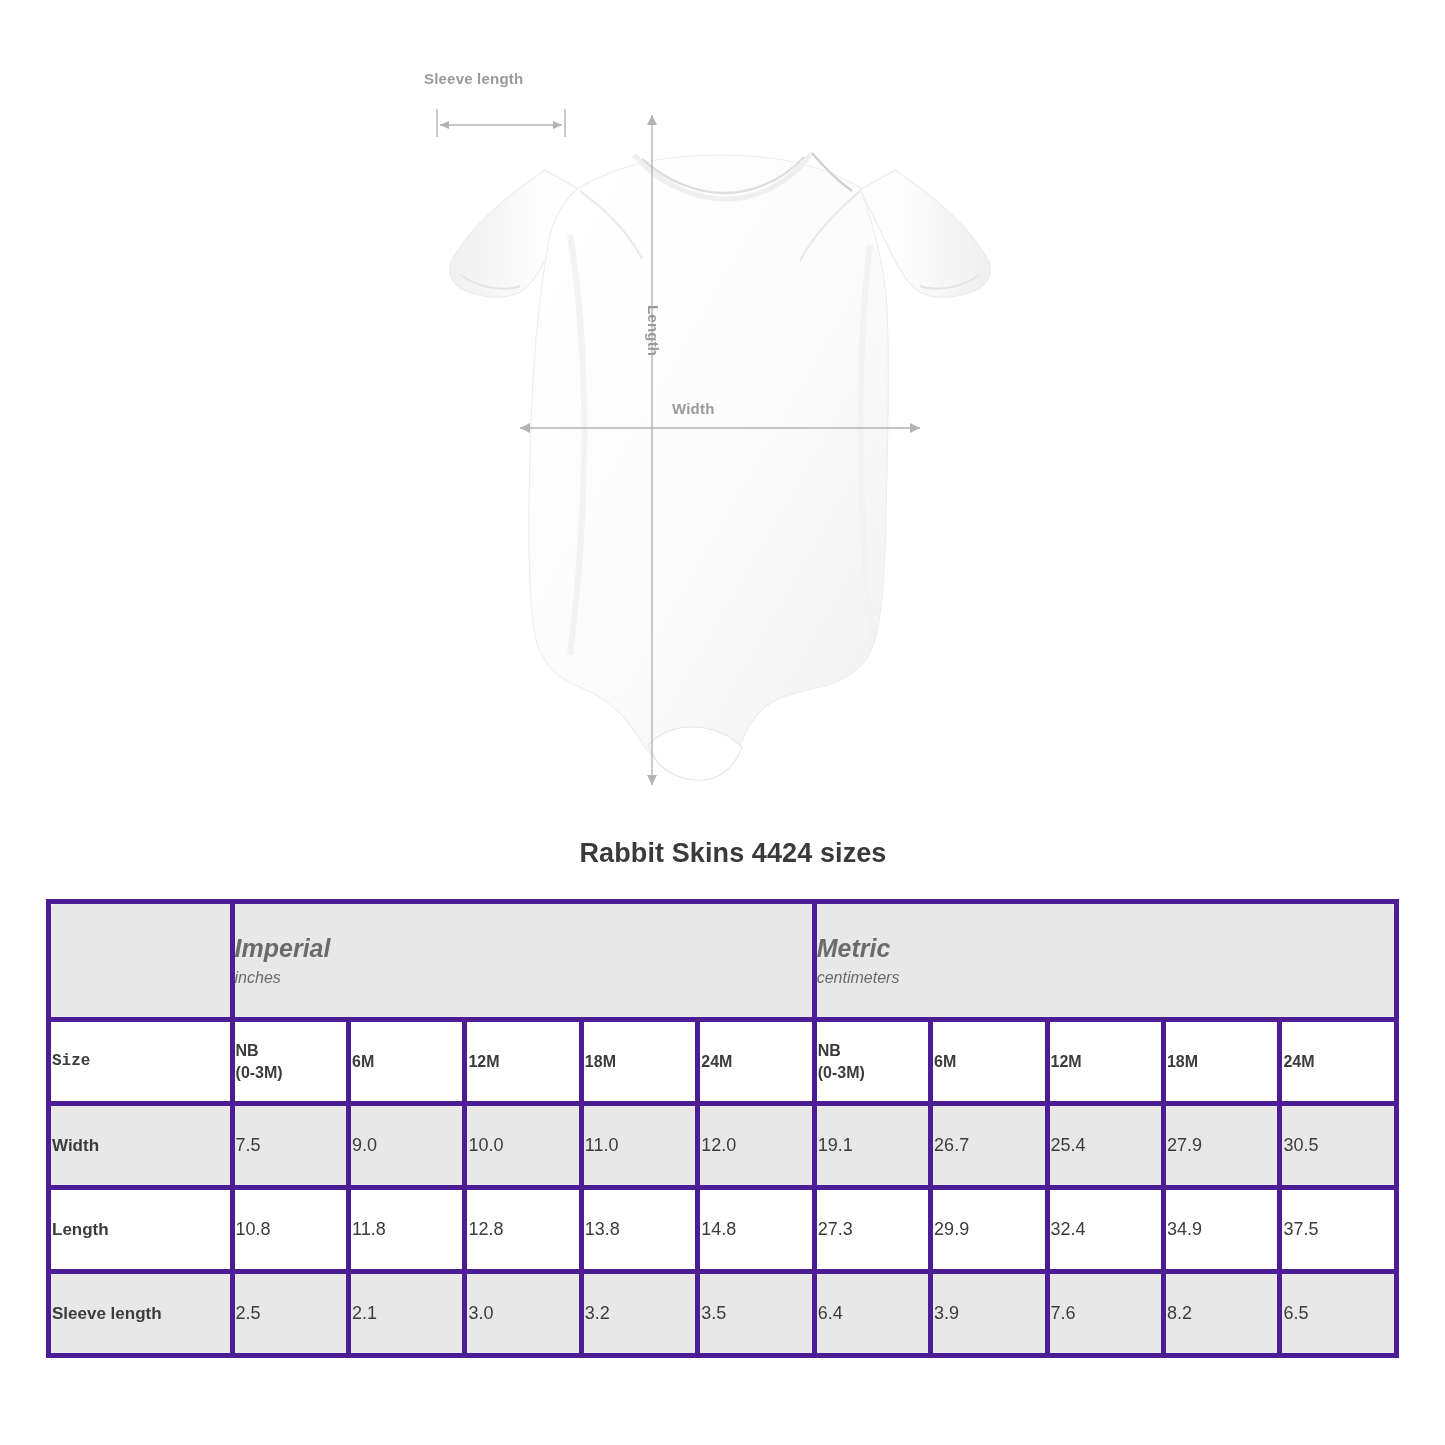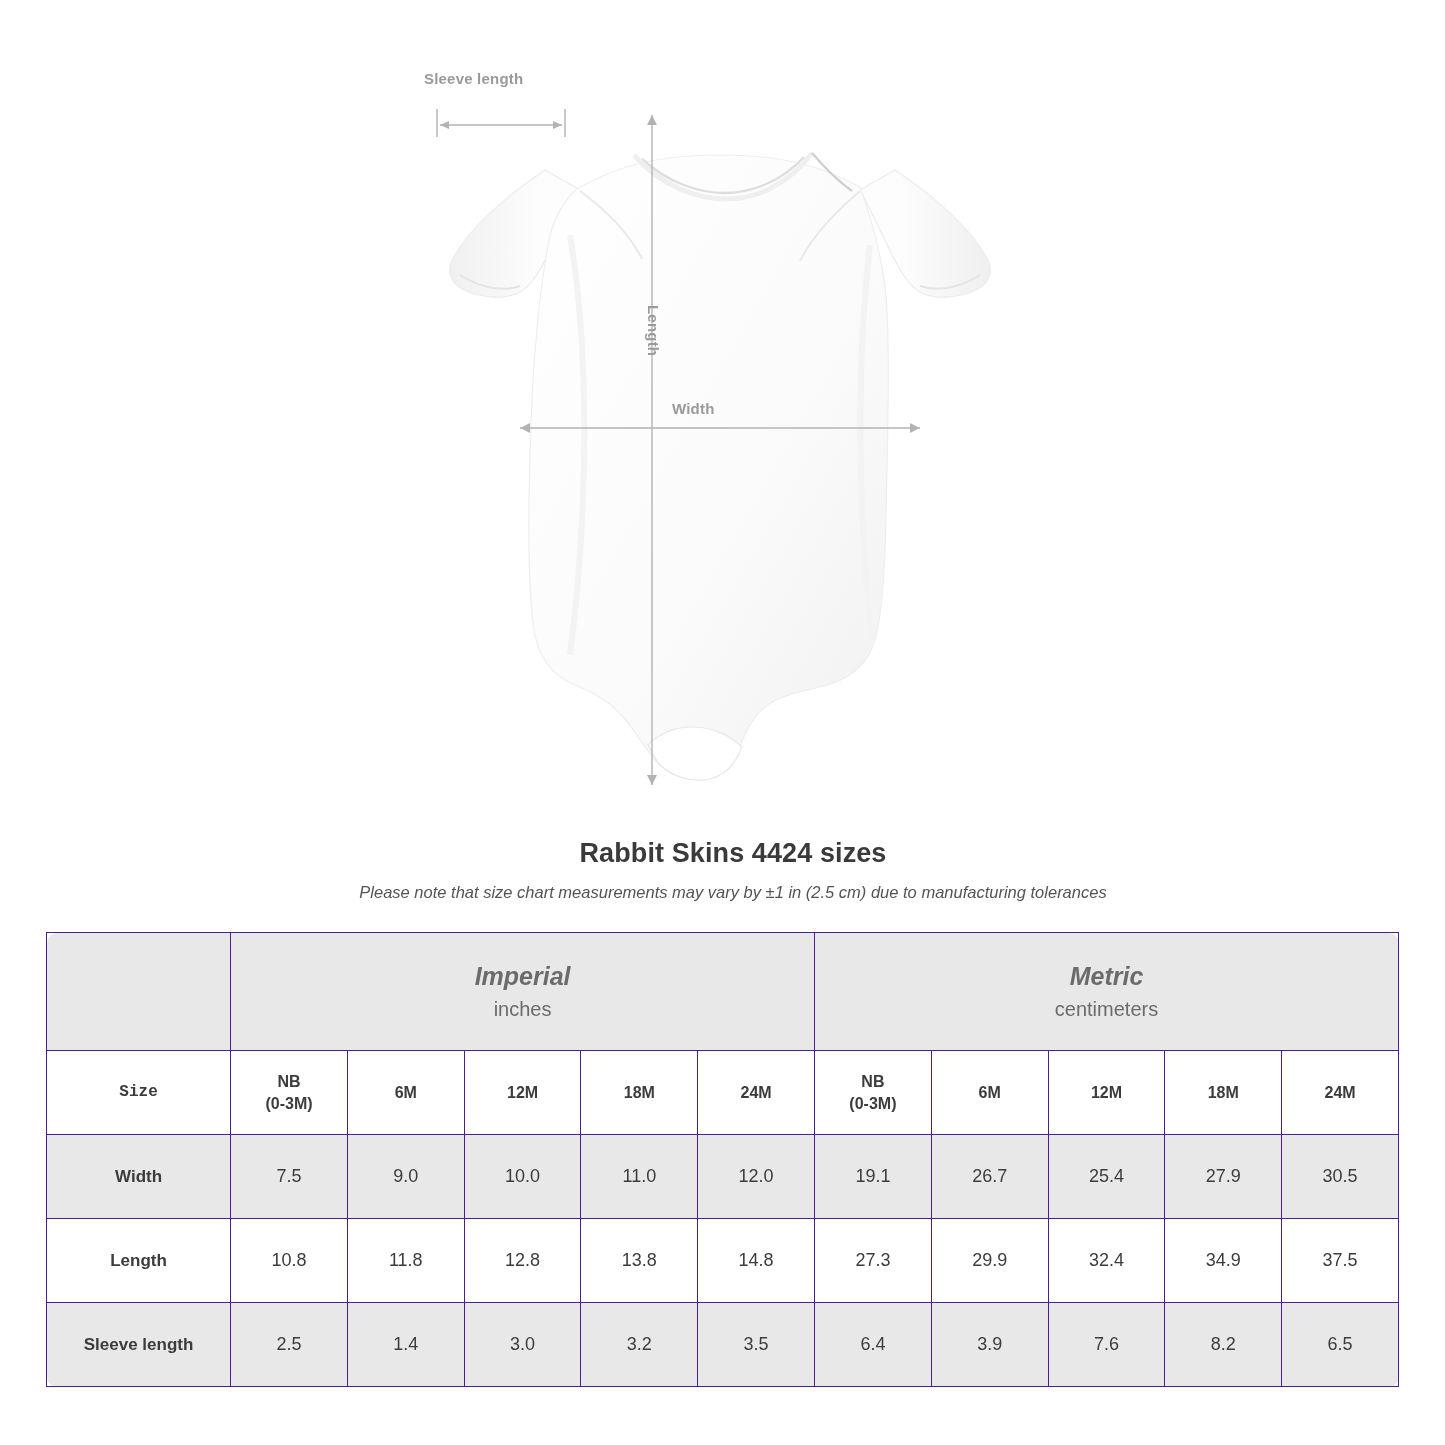--- a/index.html
+++ b/index.html
@@ -73,40 +73,41 @@
   .table-wrap {
     margin: 30px 46px 0 46px;
     width: 1353px;
   }
   table.size-chart {
     border-collapse: collapse;
     width: 100%;
     table-layout: fixed;
   }
   table.size-chart td {
-    border: 1px solid #4c1d95;
-    text-align: center;
+    border: 5px solid #4c1d95;
+    text-align: left;
     vertical-align: middle;
   }
   
   .unit-row td {
     background: #e8e8e8;
     height: 118px;
     padding: 0;
   }
   .unit-row td.corner { background: #e8e8e8; }
   .unit-name {
     font-size: 25px;
     font-weight: bold;
     font-style: italic;
     color: #6b6b6b;
     line-height: 1.15;
   }
   .unit-sub {
-    font-size: 20px;
+    font-size: 16px;
+    font-style: italic;
     color: #6b6b6b;
     margin-top: 7px;
   }
   
   .size-row td {
     background: #ffffff;
     height: 84px;
     font-size: 16px;
     font-weight: bold;
     color: #3c3c3c;
@@ -220,21 +221,20 @@
     </g>
   </svg>
 
   <div class="annot annot-sleeve">Sleeve length</div>
   <div class="annot annot-width">Width</div>
   <div class="annot annot-length">Length</div>
 </div>
 
 <div class="title-block">
   <h1 class="chart-title">Rabbit Skins 4424 sizes</h1>
-  <p class="chart-note">Please note that size chart measurements may vary by ±1 in (2.5 cm) due to manufacturing tolerances</p>
 </div>
 
 <div class="table-wrap">
   <table class="size-chart">
     <colgroup>
       <col class="col-label">
       <col class="col-val">
         <col class="col-val">
         <col class="col-val">
         <col class="col-val">
@@ -302,21 +302,21 @@
         <td>27.3</td>
         <td>29.9</td>
         <td>32.4</td>
         <td>34.9</td>
         <td>37.5</td>
       </tr>
 
       <tr class="data-row shade">
         <td class="rowlabel rounded-bl">Sleeve length</td>
         <td>2.5</td>
-        <td>1.4</td>
+        <td>2.1</td>
         <td>3.0</td>
         <td>3.2</td>
         <td>3.5</td>
         <td>6.4</td>
         <td>3.9</td>
         <td>7.6</td>
         <td>8.2</td>
         <td class="rounded-br">6.5</td>
       </tr>
     </tbody>

